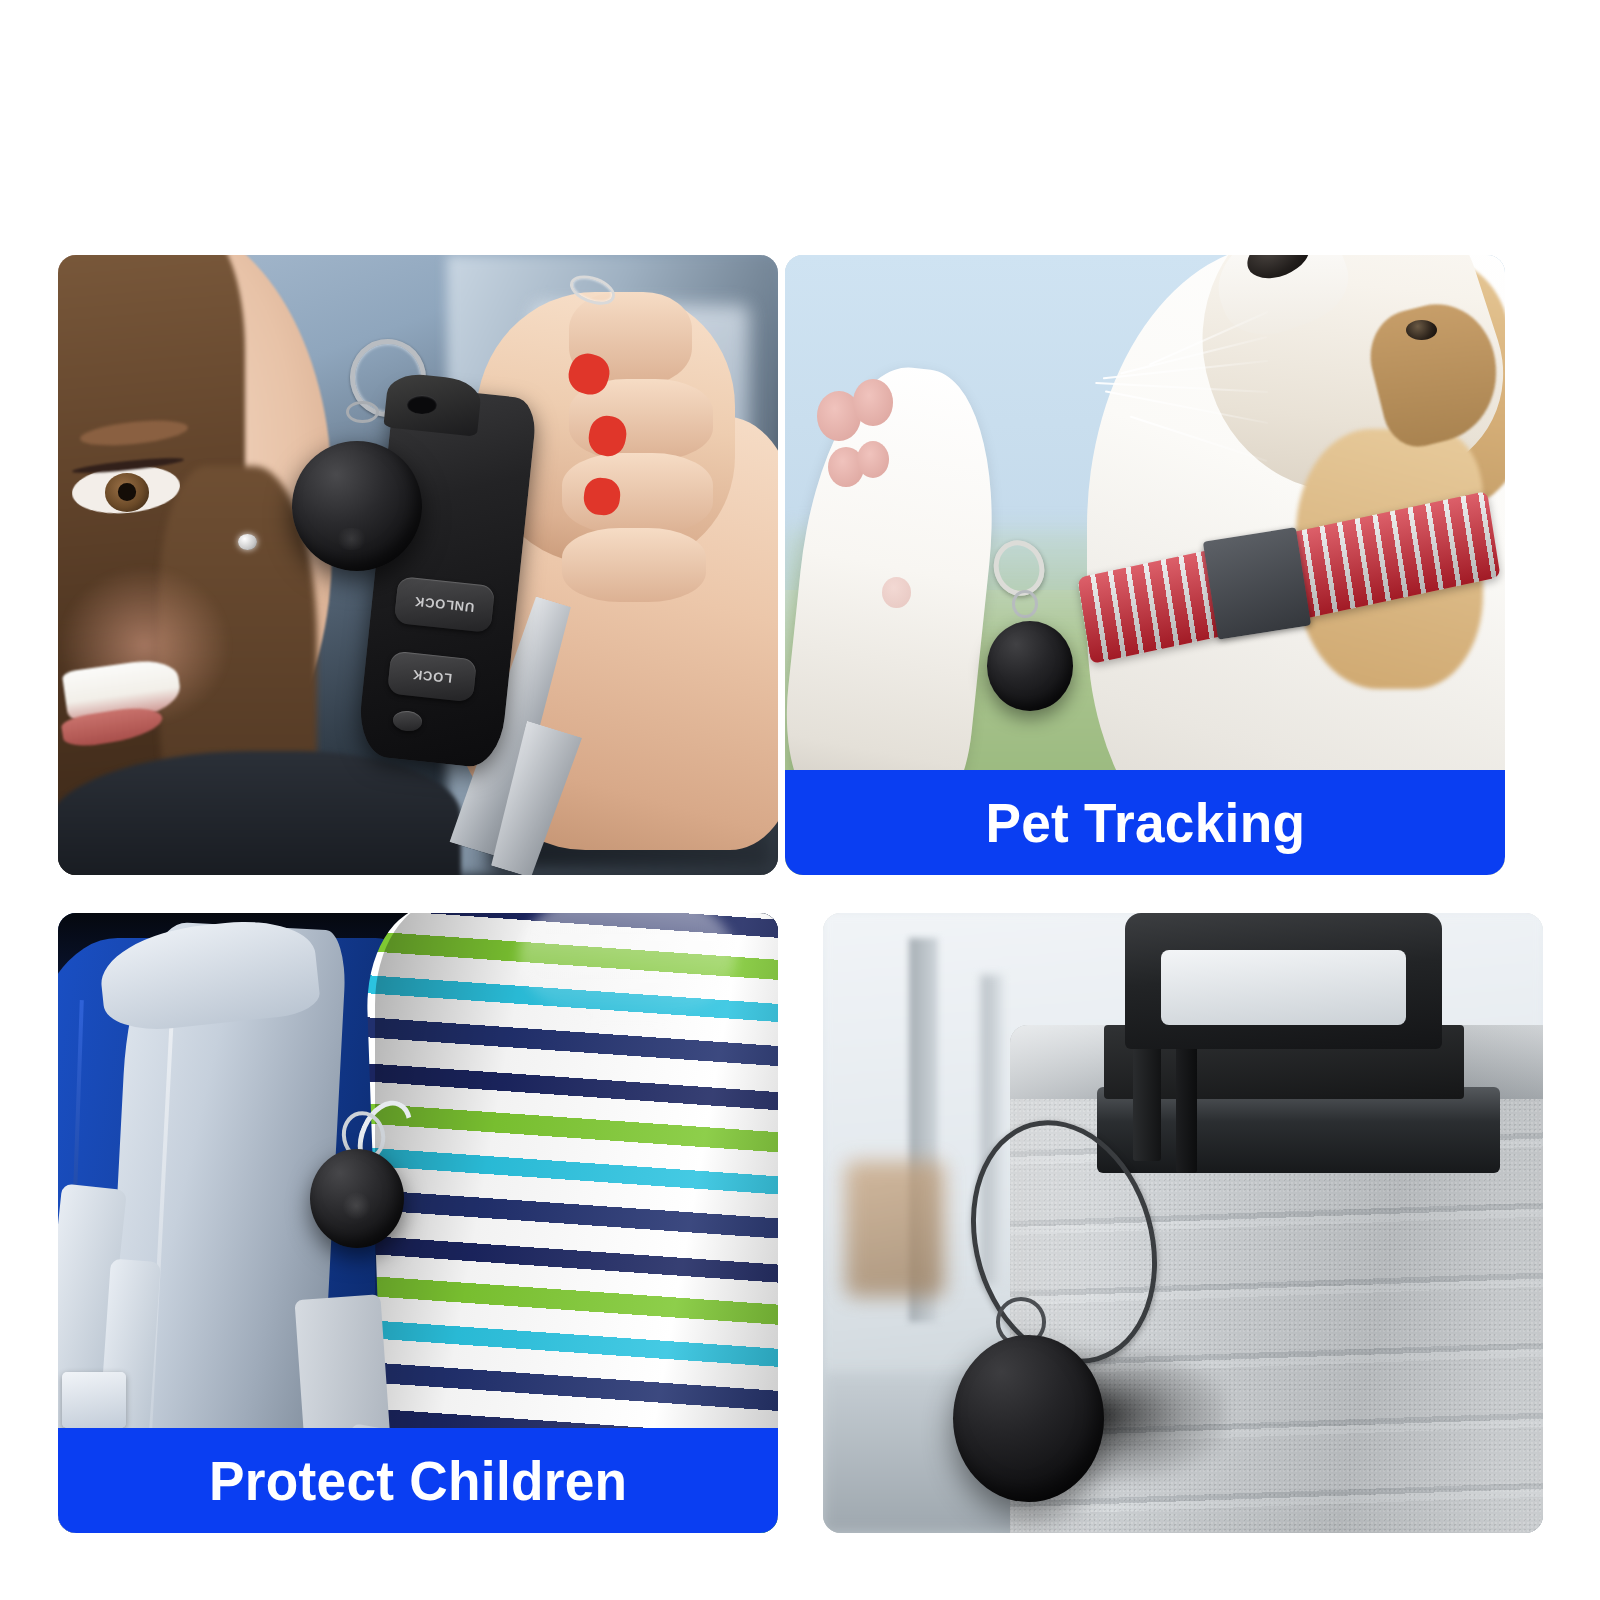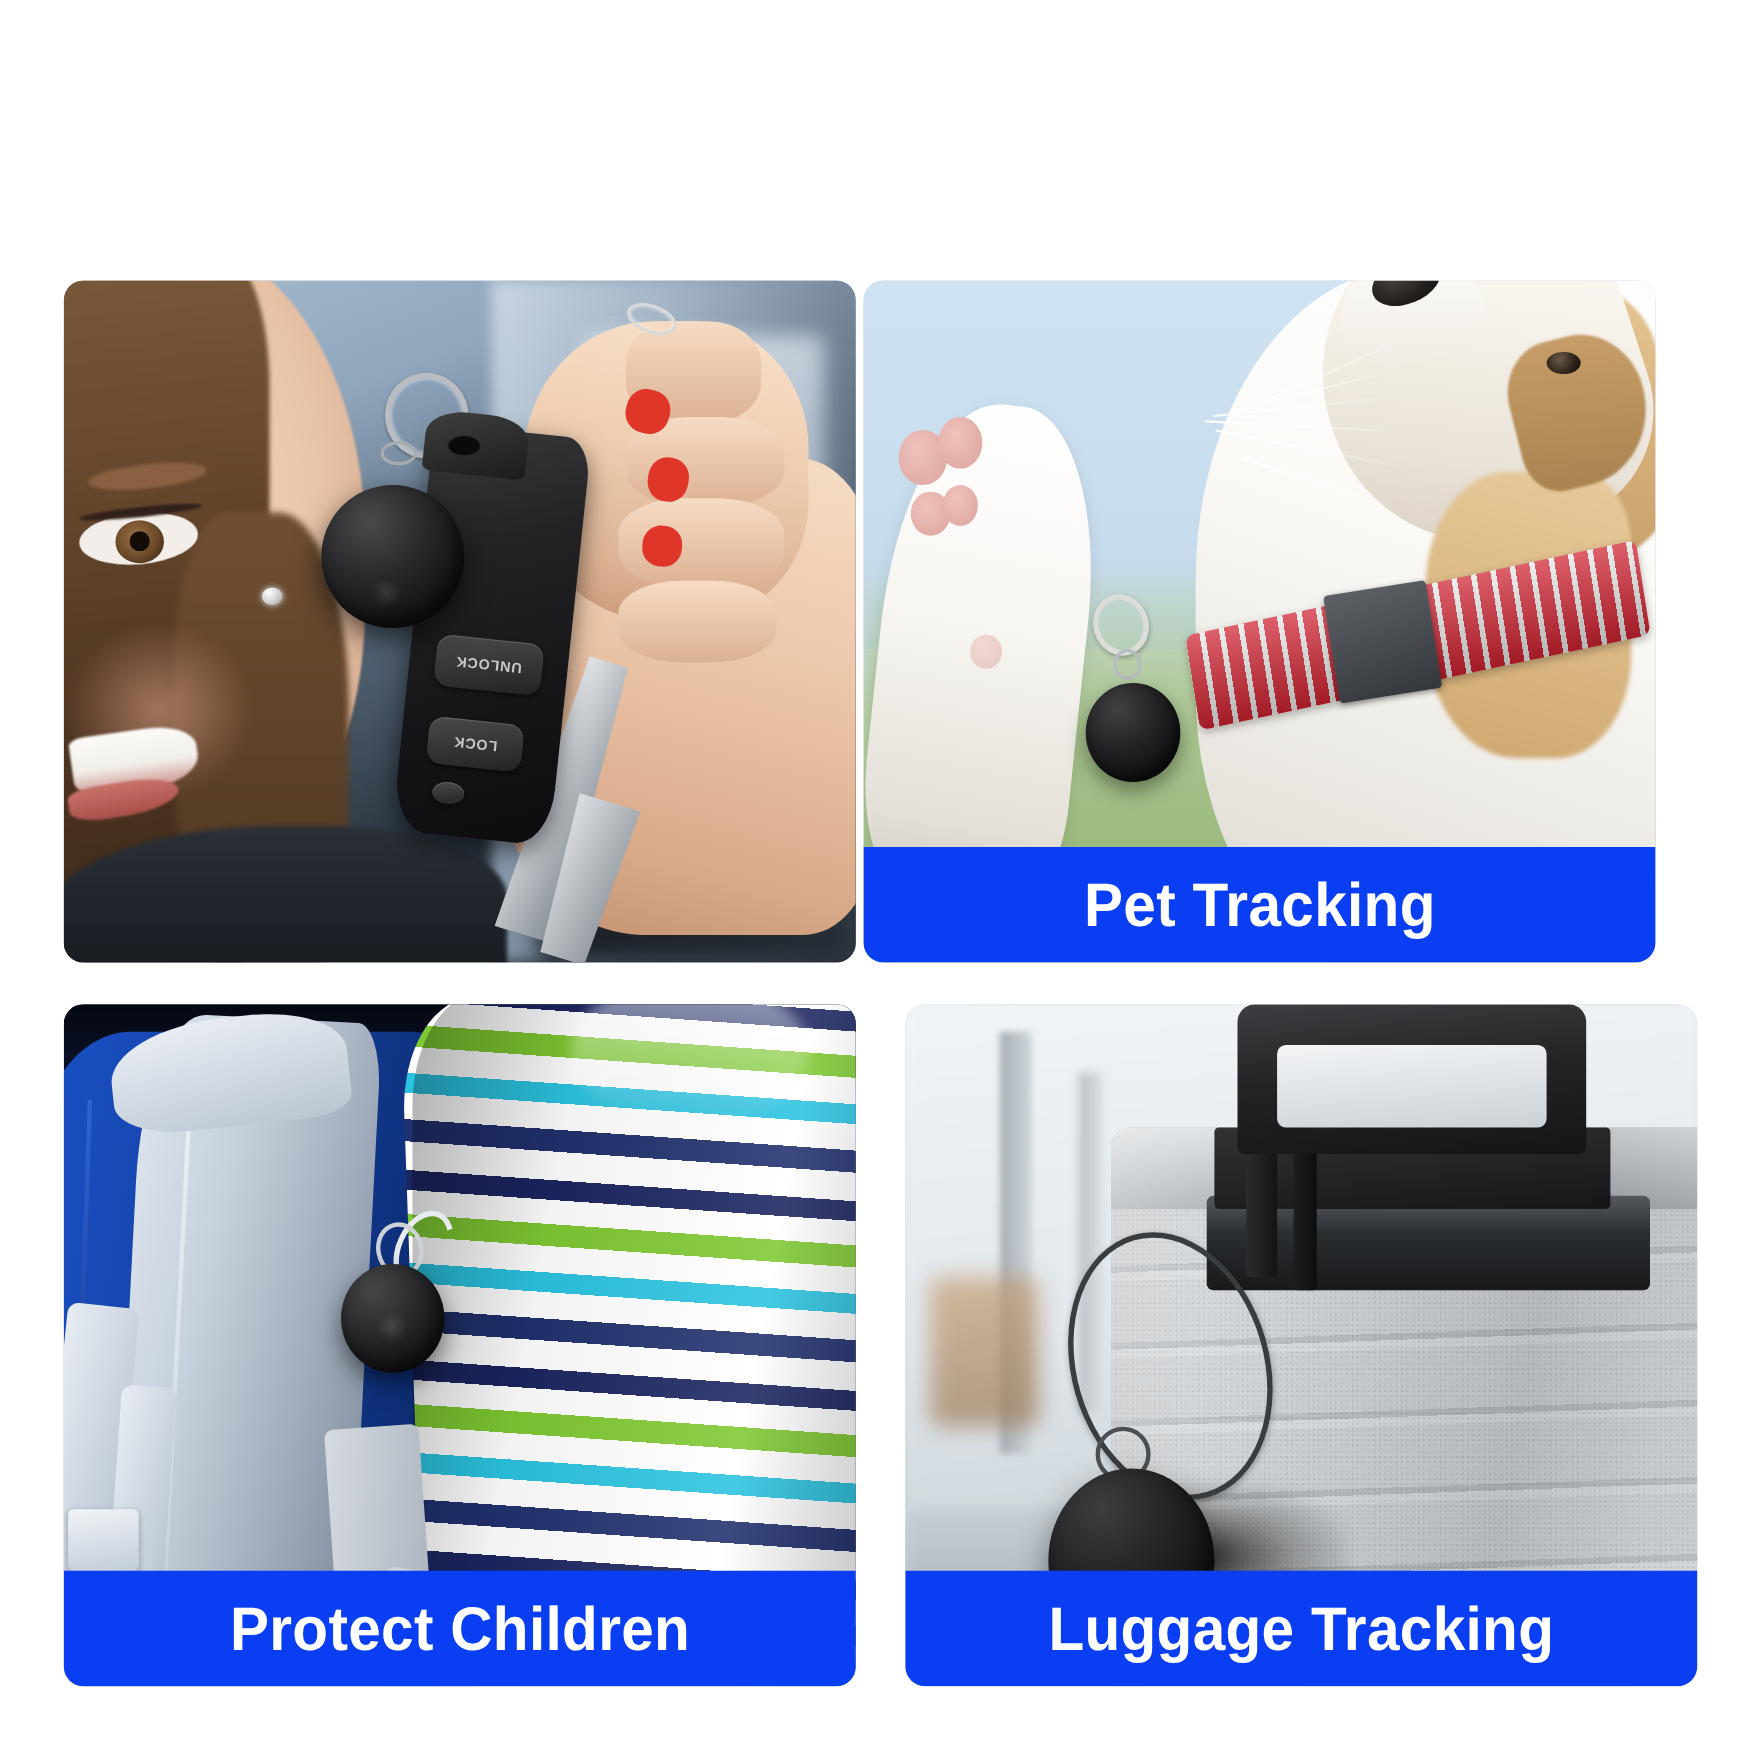--- a/index.html
+++ b/index.html
@@ -769,19 +769,16 @@
         <div class="handlepost1"></div>
         <div class="handlepost2"></div>
         <div class="handle"></div>
         <div class="handlehole"></div>
 
         <div class="tagshadow"></div>
         <div class="bigring"></div>
         <div class="smallring"></div>
         <div class="tag4"></div>
       </div>
-      <div class="caption">
-        <span>Luggage Tracking</span>
-      </div>
     </div>
 
   </div>
 </div>
 
 </body></html>

